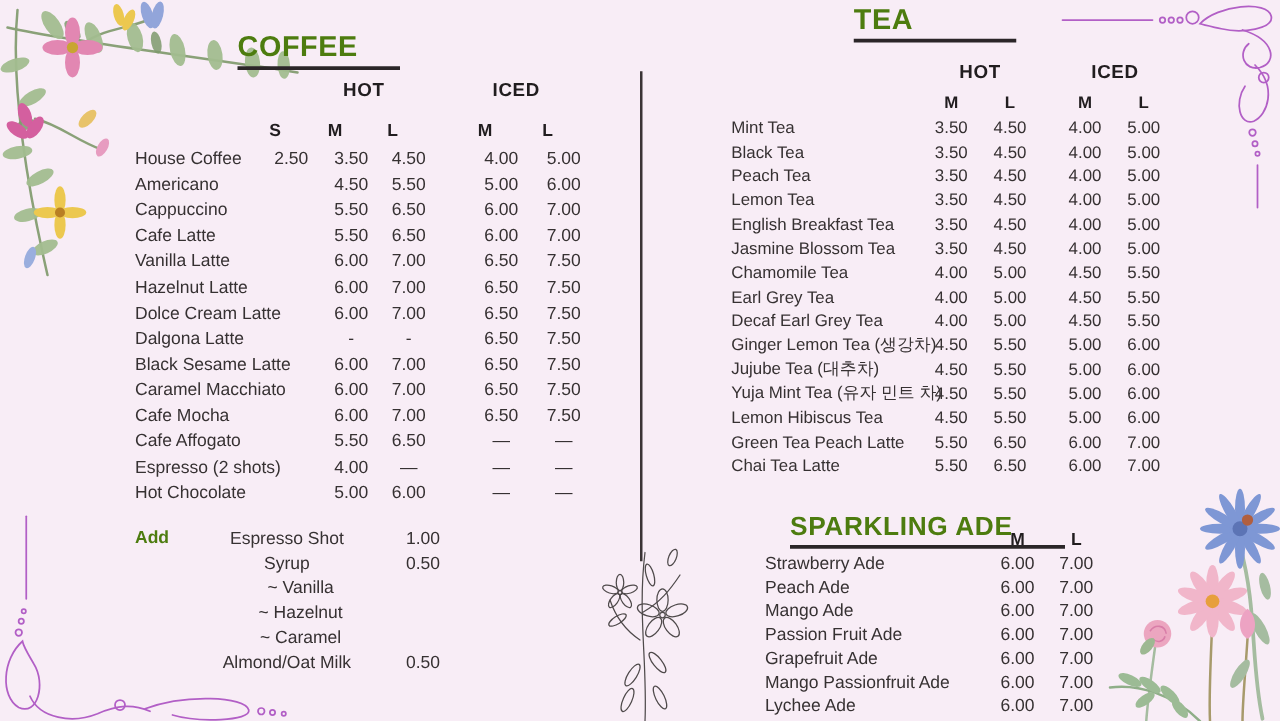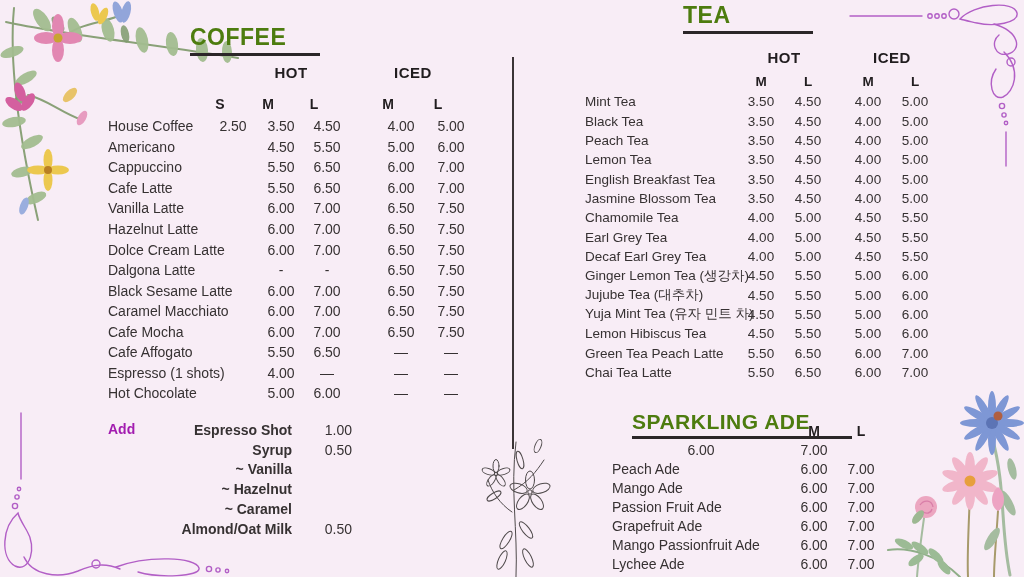--- a/index.html
+++ b/index.html
@@ -28,24 +28,24 @@
   .coffee-hdr{height:18px;}
   
   .tea-row{grid-template-columns:152px 48px 46px 60px 48px; height:19.35px; font-size:13.5px;}
   .tea-row > :nth-child(4){padding-left:14px;}
   .tea-temp > :nth-child(2){grid-column:2/4;}
   .tea-temp > :nth-child(3){grid-column:4/6; padding-left:14px;}
   
   .ade-row{grid-template-columns:178px 48px 46px; height:18.9px; font-size:14px;}
   
   .addon-row{grid-template-columns:125px 60px; height:19.8px; font-size:14px;}
-  .addon-row .iname{text-align:right;font-weight:bold;}
+  .addon-row .iname{text-align:center;}
   .addon-row .price{text-align:right;}
   .addon-row .iname.ind{padding-left:22px;}
-  .add-label{position:absolute; left:108px; top:421px; font-weight:bold; font-size:14px; color:#a21caf;}
+  .add-label{position:absolute; left:108px; top:421px; font-weight:bold; font-size:14px; color:#4d7c0f;}
   
   .vdivider{position:absolute; left:512px; top:57px; width:1.6px; height:392px; background:#3b3436;}
   svg{display:block;}
 </style>
 </head>
 <body>
 
 <div class="canvas">
 
   <div class="abs" style="left:0;top:0;">
@@ -357,21 +357,21 @@
       </div>
       <div class="mrow coffee-row">
         <span class="iname">Cafe Affogato</span>
         <span class="price"></span>
         <span class="price">5.50</span>
         <span class="price">6.50</span>
         <span class="price">—</span>
         <span class="price">—</span>
       </div>
       <div class="mrow coffee-row">
-        <span class="iname">Espresso (1 shots)</span>
+        <span class="iname">Espresso (2 shots)</span>
         <span class="price"></span>
         <span class="price">4.00</span>
         <span class="price">—</span>
         <span class="price">—</span>
         <span class="price">—</span>
       </div>
       <div class="mrow coffee-row">
         <span class="iname">Hot Chocolate</span>
         <span class="price"></span>
         <span class="price">5.00</span>
@@ -542,20 +542,21 @@
   </div>
 
   <div class="abs mrow ade-row" style="left:612px;top:423px;height:16px;">
     <span class="iname"></span>
     <span class="price hdr">M</span>
     <span class="price hdr">L</span>
   </div>
 
   <div id="ade-rows" class="abs" style="left:612px;top:441px;">
       <div class="mrow ade-row">
+        <span class="iname">Strawberry Ade</span>
         <span class="price">6.00</span>
         <span class="price">7.00</span>
       </div>
       <div class="mrow ade-row">
         <span class="iname">Peach Ade</span>
         <span class="price">6.00</span>
         <span class="price">7.00</span>
       </div>
       <div class="mrow ade-row">
         <span class="iname">Mango Ade</span>

